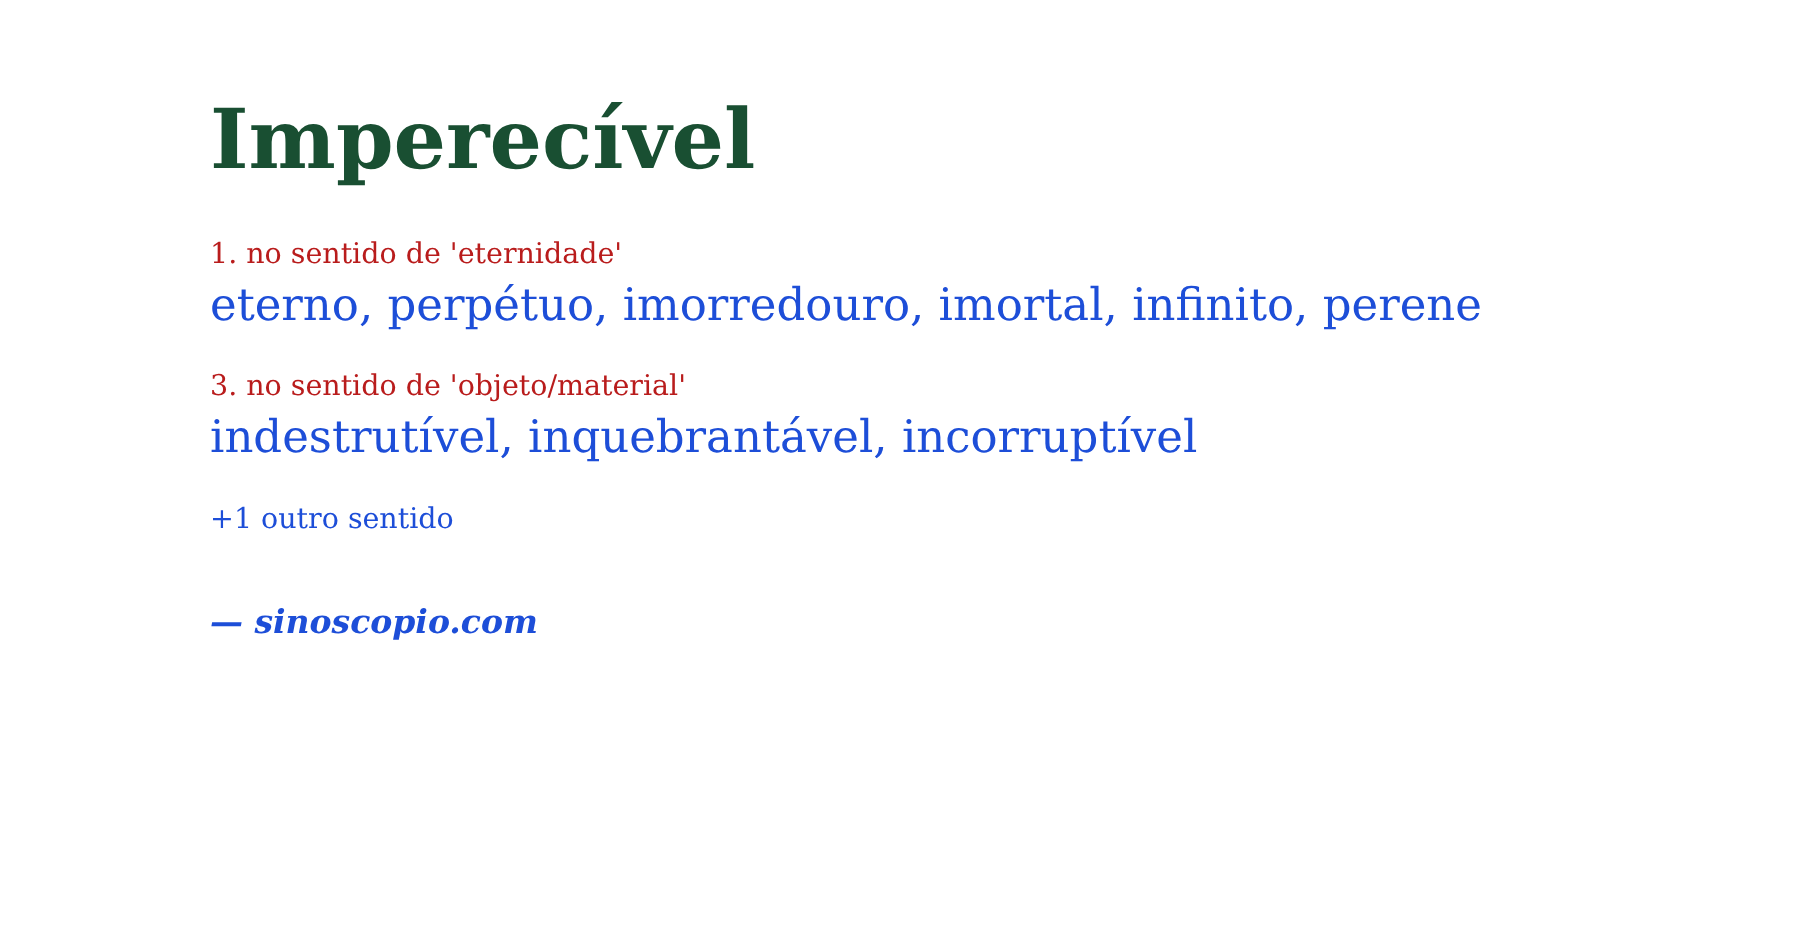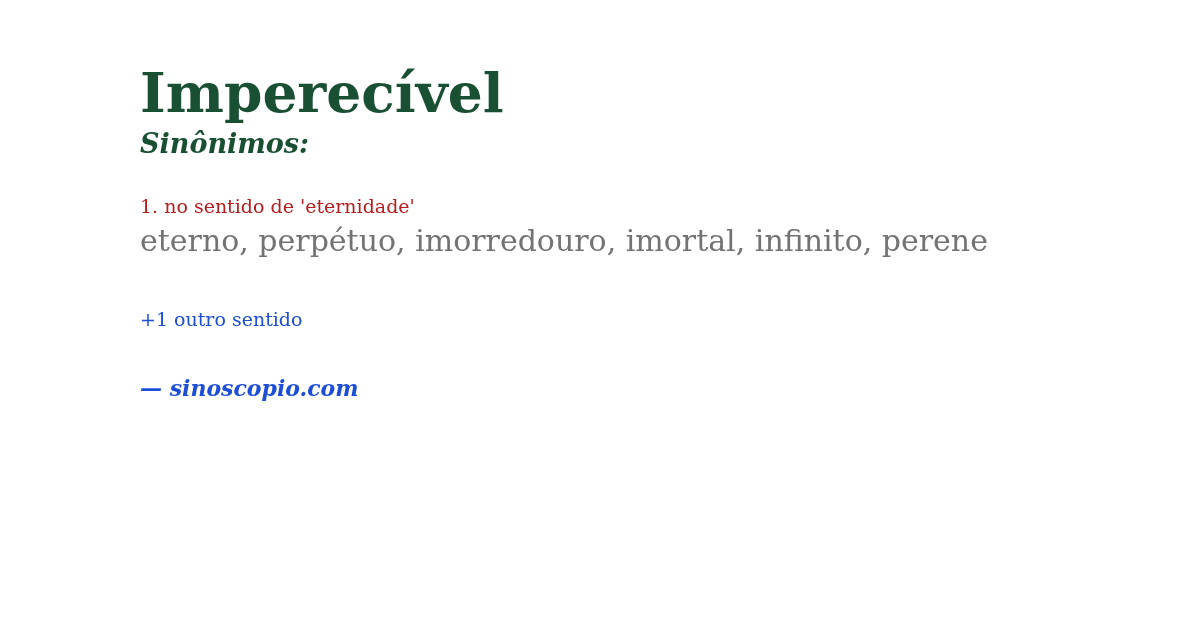--- a/index.html
+++ b/index.html
@@ -42,21 +42,21 @@
 
   .sense-label {
     font-size: 19px;
     line-height: 1.25;
     color: #b91c1c;
   }
 
   .sense-synonyms {
     font-size: 30px;
     line-height: 1.25;
-    color: #737373;
+    color: #1d4ed8;
     margin-top: 3px;
   }
 
   .more-senses {
     display: inline-block;
     margin-top: 24px;
     font-size: 19px;
     line-height: 1.3;
     color: #1d4ed8;
     text-decoration: none;
@@ -72,32 +72,35 @@
     color: #1d4ed8;
   }
 </style>
 </head>
 <body>
 
 <div class="card">
 
   <h1 class="word-title">Imperecível</h1>
 
-  <h2 class="section-label">Sinônimos:</h2>
 
   <div class="senses">
 
     <div class="sense">
       <div class="sense-label">1. no sentido de 'eternidade'</div>
       <div class="sense-synonyms">eterno, perpétuo, imorredouro, imortal, infinito, perene</div>
     </div>
 
     <div class="sense">
     </div>
 
+    <div class="sense">
+      <div class="sense-label">3. no sentido de 'objeto/material'</div>
+      <div class="sense-synonyms">indestrutível, inquebrantável, incorruptível</div>
+    </div>
 
   </div>
 
   <span class="more-senses">+1 outro sentido</span>
 
   <div class="attribution">— sinoscopio.com</div>
 
 </div>
 
 </body></html>

